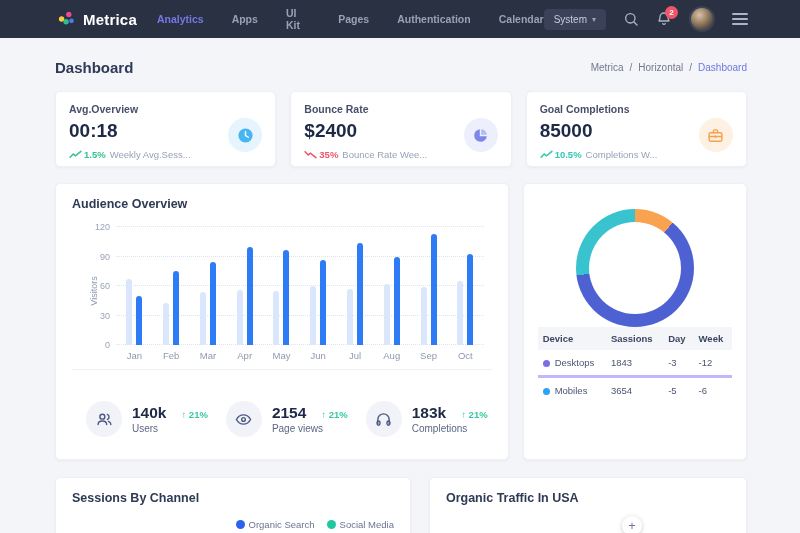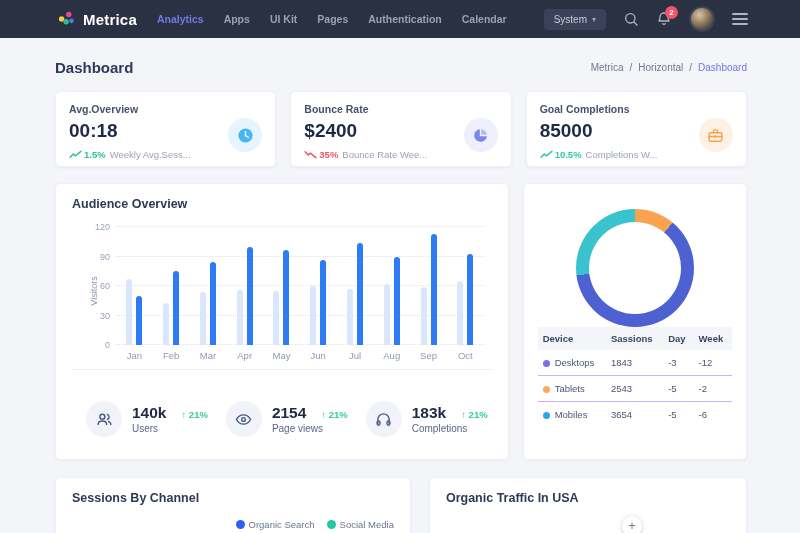--- a/index.html
+++ b/index.html
@@ -9,21 +9,21 @@
     background: #f4f5f9;
     color: #2f3a56;
   }
   
   .navbar {
     height: 38px; background: #2a3142; display: flex; align-items: center;
     padding: 0 52px 0 58px;
   }
   .brand { display: flex; align-items: center; gap: 7px; margin-right: 20px; }
   .brand-text { color: #fff; font-size: 15px; font-weight: bold; letter-spacing: .2px; }
-  .nav-links { display: flex; align-items: center; gap: 20px; text-align: center; }
+  .nav-links { display: flex; align-items: center; gap: 28px; }
   .nav-link { font-size: 10.5px; font-weight: bold; color: #9aa0b5; text-decoration: none; cursor: pointer; }
   .nav-link.active { color: #7379e4; }
   .nav-right { margin-left: auto; display: flex; align-items: center; gap: 17px; }
   .system-btn {
     background: #3a4158; color: #c7ccdc; border: none; border-radius: 4px;
     font-size: 10px; padding: 5px 10px; display: flex; align-items: center; gap: 5px;
     font-family: inherit; cursor: pointer;
   }
   .system-caret { font-size: 8px; color: #9aa0b5; }
   .top-icon { color: #aeb4c7; display: flex; cursor: pointer; }
@@ -96,21 +96,21 @@
   
   .device-card { width: 225px; height: 277px; padding: 13px 14px; }
   .donut-wrap { display: flex; justify-content: center; margin-top: 12px; }
   .donut { width: 118px; height: 118px; border-radius: 50%; position: relative; }
   .donut-hole { position: absolute; inset: 13px; background: #fff; border-radius: 50%; }
   .device-table { width: 100%; border-collapse: collapse; font-size: 9.5px; }
   .device-table th {
     background: #f3f5f9; color: #3c4663; text-align: left; font-weight: bold;
     padding: 6px 5px;
   }
-  .device-table td { padding: 7px 5px; color: #4a5572; border-bottom: 1px solid #c4b5fd; }
+  .device-table td { padding: 7px 5px; color: #4a5572; border-bottom: 3px solid #c4b5fd; }
   .device-table tr:last-child td { border-bottom: none; }
   .dot { display: inline-block; width: 7px; height: 7px; border-radius: 50%; margin-right: 5px; vertical-align: middle; }
   
   .bottom-row { display: flex; gap: 18px; margin-top: 17px; }
   .channel-card { width: 357px; height: 140px; padding: 13px 16px; }
   .traffic-card { width: 319px; height: 140px; padding: 13px 16px; position: relative; overflow: hidden; }
   .channel-legend { display: flex; justify-content: flex-end; gap: 12px; margin-top: 14px; }
   .legend-dot { width: 9px; height: 9px; border-radius: 50%; }
   .map-zoom-btn {
     position: absolute; left: 192px; top: 38px; width: 20px; height: 20px; border-radius: 50%;
@@ -382,26 +382,20 @@
             </tr>
           </thead>
           <tbody>
             <tr>
               <td><span class="dot" style="background:#7a6fe8"></span>Desktops</td>
               <td>1843</td>
               <td>-3</td>
               <td>-12</td>
             </tr>
             <tr>
-              <td><span class="dot" style="background:#fbab58"></span>Tablets</td>
-              <td>2543</td>
-              <td>-5</td>
-              <td>-2</td>
-            </tr>
-            <tr>
               <td><span class="dot" style="background:#29a3f3"></span>Mobiles</td>
               <td>3654</td>
               <td>-5</td>
               <td>-6</td>
             </tr>
           </tbody>
         </table>
     </div>
   </div>
 

